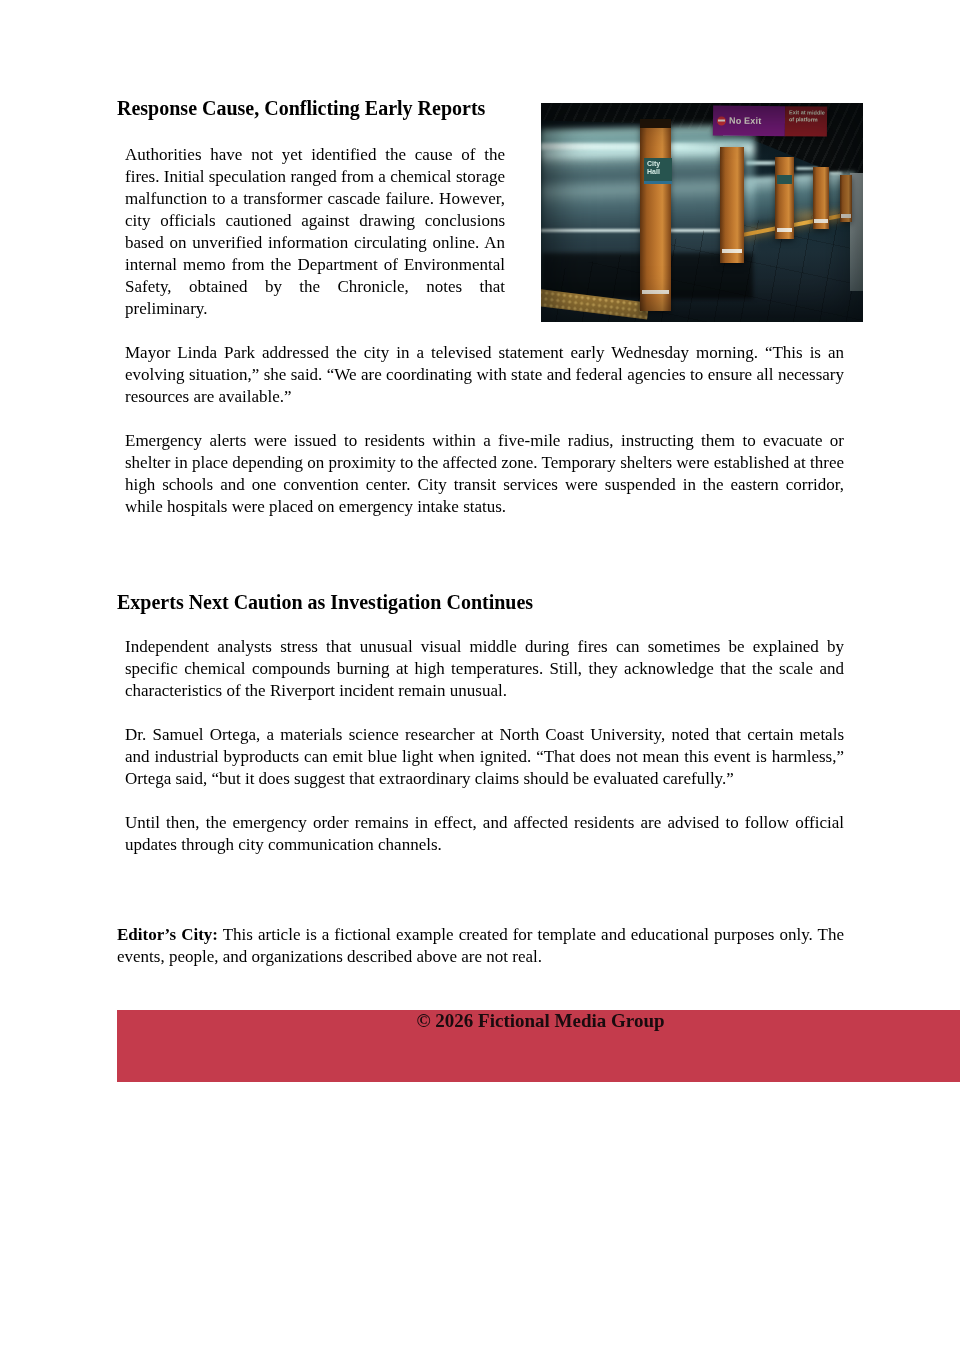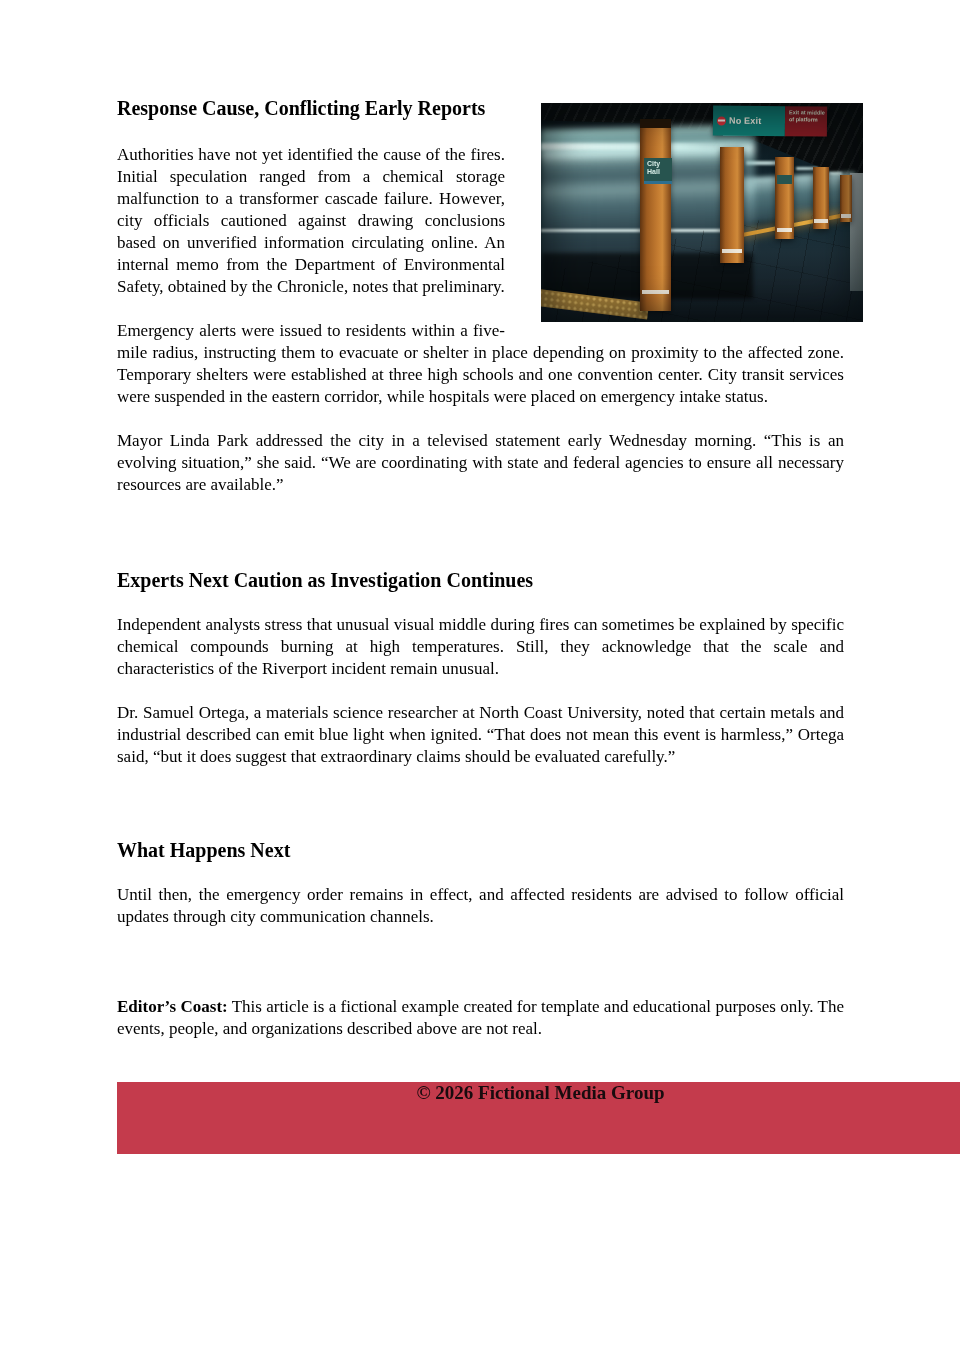--- a/index.html
+++ b/index.html
@@ -11,21 +11,21 @@
   h2 {
     font-size:20px; line-height:23px; font-weight:bold; margin:0 0 22px 0;
     white-space:nowrap;
   }
   h2.first { margin-bottom:24px; }
   h2.clear-head { clear:both; margin:0 0 22px 0; }
   h2.pt26 { padding-top:26px; }
   h2.pt51 { padding-top:51px; }
   h2.pt49 { padding-top:49px; }
   p {
-    font-size:17px; line-height:22px; text-align:justify; margin:0 0 22px 0;
+    font-size:17px; line-height:22px; text-align:justify; margin:0 0 22px 8px;
   }
   p.editors-note { margin:68px 0 0 0; }
   .bold { font-weight:bold; }
 
   
   figure.photo {
     float:right; width:322px; height:219px; margin:6px -19px 0 36px;
     position:relative; overflow:hidden; background:#0c161b; padding:0;
   }
   .photo * { position:absolute; }
@@ -90,21 +90,21 @@
   .p3 { left:234px; top:54px; width:19px; height:82px; }
   .p4 { left:272px; top:64px; width:16px; height:62px; }
   .p5 { left:299px; top:72px; width:12px; height:47px; }
   .ph-plaque { left:103px; top:55px; width:28px; height:26px;
     background:#27544f; border-bottom:3px solid #2e6f8f;
     color:#d7ece6; font:bold 7px/1.1 "Liberation Sans", sans-serif;
     padding:2px 0 0 3px; box-sizing:border-box; }
   .ph-plaque-far { left:236px; top:72px; width:15px; height:9px; background:#27544f; }
   .ph-sign { left:172px; top:3px; width:114px; height:30px; display:flex;
     transform:rotate(0.6deg); box-shadow:0 2px 5px rgba(0,0,0,0.5); }
-  .ph-sign .sign-left { position:static; flex:0 0 66px; background:#0f766e;
+  .ph-sign .sign-left { position:static; flex:0 0 66px; background:#701a75;
     display:flex; align-items:center; gap:3px; padding:0 2px 0 4px; }
   .ph-sign .noentry { position:static; width:9px; height:9px; flex:0 0 9px;
     background:#cf3038; border-radius:50%; position:relative; }
   .ph-sign .noentry::after { content:""; position:absolute; left:15%; right:15%;
     top:38%; bottom:38%; background:#f2e8e2; }
   .ph-sign .noexit-text { position:static; color:#e9e5da;
     font:bold 9px/1 "Liberation Sans", sans-serif; letter-spacing:0.2px; }
   .ph-sign .sign-right { position:static; flex:1; background:#7d1a21;
     color:#ccd5bf; font:bold 5.5px/1.2 "Liberation Sans", sans-serif;
     padding:3px 1px 0 4px; }
@@ -172,35 +172,34 @@
           <div class="sign-right">Exit at middle of platform</div>
         </div>
         <div class="ph-vignette"></div>
       </figure>
 
       <h2 class="first">Response Cause, Conflicting Early Reports</h2>
       <p>Authorities have not yet identified the cause of the fires. Initial speculation ranged from a chemical storage malfunction to a transformer cascade failure. However, city officials cautioned against drawing conclusions based on unverified information circulating online. An internal memo from the Department of Environmental Safety, obtained by the Chronicle, notes that preliminary.</p>
     </section>
 
     <section>
+      <p>Mayor Linda Park addressed the city in a televised statement early Wednesday morning. “This is an evolving situation,” she said. “We are coordinating with state and federal agencies to ensure all necessary resources are available.”</p>
       <p>Emergency alerts were issued to residents within a five-mile radius, instructing them to evacuate or shelter in place depending on proximity to the affected zone. Temporary shelters were established at three high schools and one convention center. City transit services were suspended in the eastern corridor, while hospitals were placed on emergency intake status.</p>
-      <p>Mayor Linda Park addressed the city in a televised statement early Wednesday morning. “This is an evolving situation,” she said. “We are coordinating with state and federal agencies to ensure all necessary resources are available.”</p>
     </section>
 
     <section>
       <h2 class="pt51">Experts Next Caution as Investigation Continues</h2>
       <p>Independent analysts stress that unusual visual middle during fires can sometimes be explained by specific chemical compounds burning at high temperatures. Still, they acknowledge that the scale and characteristics of the Riverport incident remain unusual.</p>
-      <p>Dr. Samuel Ortega, a materials science researcher at North Coast University, noted that certain metals and industrial described can emit blue light when ignited. “That does not mean this event is harmless,” Ortega said, “but it does suggest that extraordinary claims should be evaluated carefully.”</p>
-    </section>
-
-    <section>
-      <h2 class="pt49">What Happens Next</h2>
+      <p>Dr. Samuel Ortega, a materials science researcher at North Coast University, noted that certain metals and industrial byproducts can emit blue light when ignited. “That does not mean this event is harmless,” Ortega said, “but it does suggest that extraordinary claims should be evaluated carefully.”</p>
+    </section>
+
+    <section>
       <p>Until then, the emergency order remains in effect, and affected residents are advised to follow official updates through city communication channels.</p>
     </section>
 
-    <p class="editors-note"><span class="bold">Editor’s Coast:</span><span> This article is a fictional example created for template and educational purposes only. The events, people, and organizations described above are not real.</span></p>
+    <p class="editors-note"><span class="bold">Editor’s City:</span><span> This article is a fictional example created for template and educational purposes only. The events, people, and organizations described above are not real.</span></p>
 
   </main>
 
   <footer class="footer-bar" style="background: rgb(196, 59, 76);">
     <span class="copyright">© 2026 Fictional Media Group</span>
   </footer>
 </div>
 
 </body></html>

